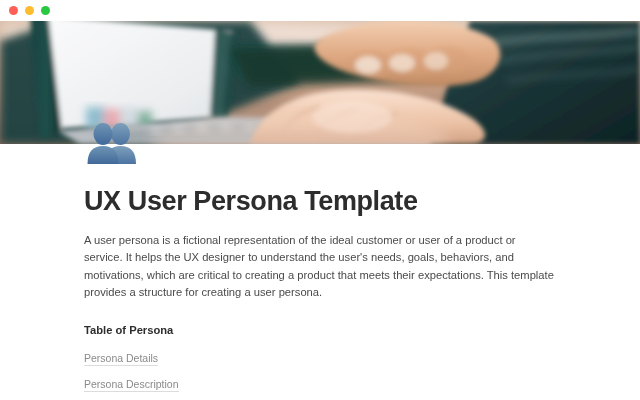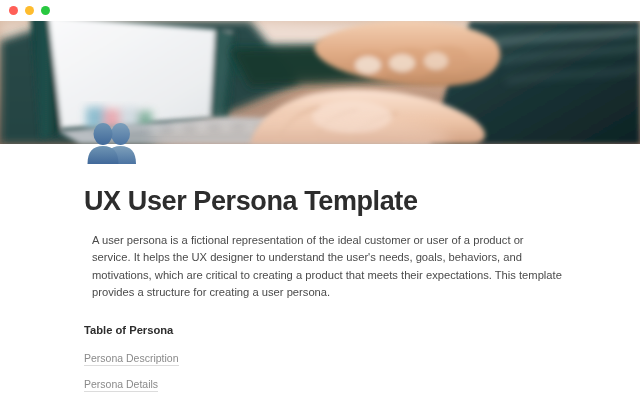--- a/index.html
+++ b/index.html
@@ -85,21 +85,21 @@
     top: 42px;
     font-size: 27px;
     font-weight: bold;
     letter-spacing: -0.4px;
     color: #2d2d2d;
     white-space: nowrap;
   }
 
   .doc-paragraph {
     position: absolute;
-    left: 92px;
+    left: 84px;
     top: 88px;
     width: 472px;
     font-size: 11.2px;
     line-height: 17.4px;
     color: #4a4a4a;
   }
 
   .toc-heading {
     position: absolute;
     left: 84px;
@@ -286,21 +286,21 @@
     </div>
 
     <h1 class="doc-title">UX User Persona Template</h1>
 
     <p class="doc-paragraph">A user persona is a fictional representation of the ideal customer or user of a product or service. It helps the UX designer to understand the user's needs, goals, behaviors, and motivations, which are critical to creating a product that meets their expectations. This template provides a structure for creating a user persona.</p>
 
     <div class="toc-heading">Table of Persona</div>
 
     <ul class="toc-list">
       <li class="toc-row">
+        <a class="toc-item">Persona Details</a>
+      </li>
+      <li class="toc-row">
         <a class="toc-item">Persona Description</a>
       </li>
-      <li class="toc-row">
-        <a class="toc-item">Persona Details</a>
-      </li>
     </ul>
 
   </div>
 </div>
 
 </body></html>

